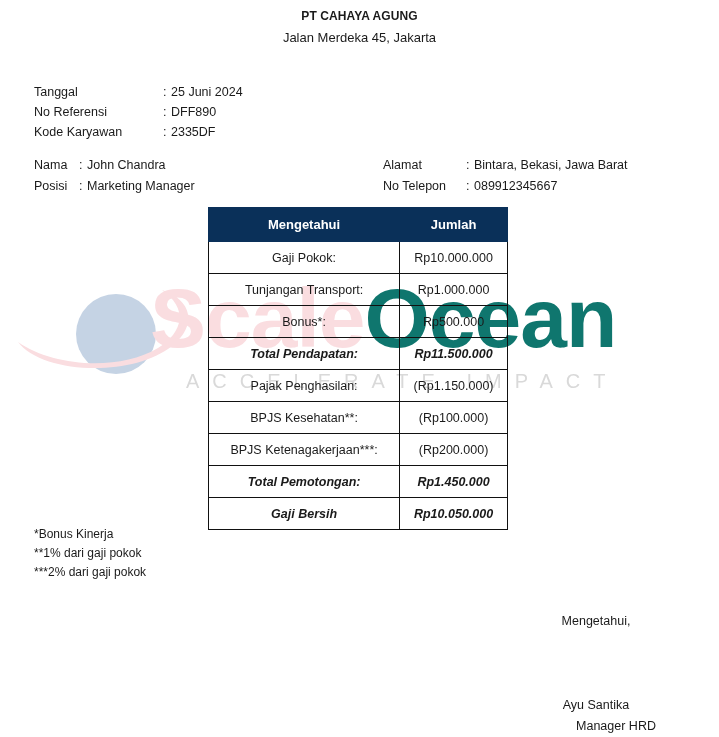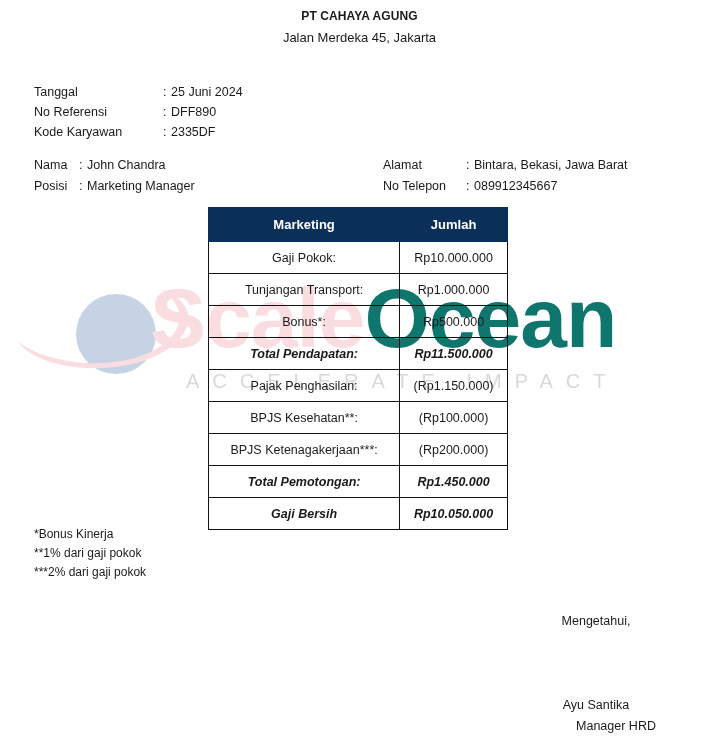--- a/index.html
+++ b/index.html
@@ -250,21 +250,21 @@
     </div>
   </div>
 
   <table id="salary-table">
     <colgroup>
       <col class="c-desc">
       <col class="c-amt">
     </colgroup>
     <thead>
       <tr>
-        <th>Marketing</th>
+        <th>Mengetahui</th>
         <th>Jumlah</th>
       </tr>
     </thead>
     <tbody>
       <tr>
         <td>Gaji Pokok:</td>
         <td>Rp10.000.000</td>
       </tr>
       <tr>
         <td>Tunjangan Transport:</td>

